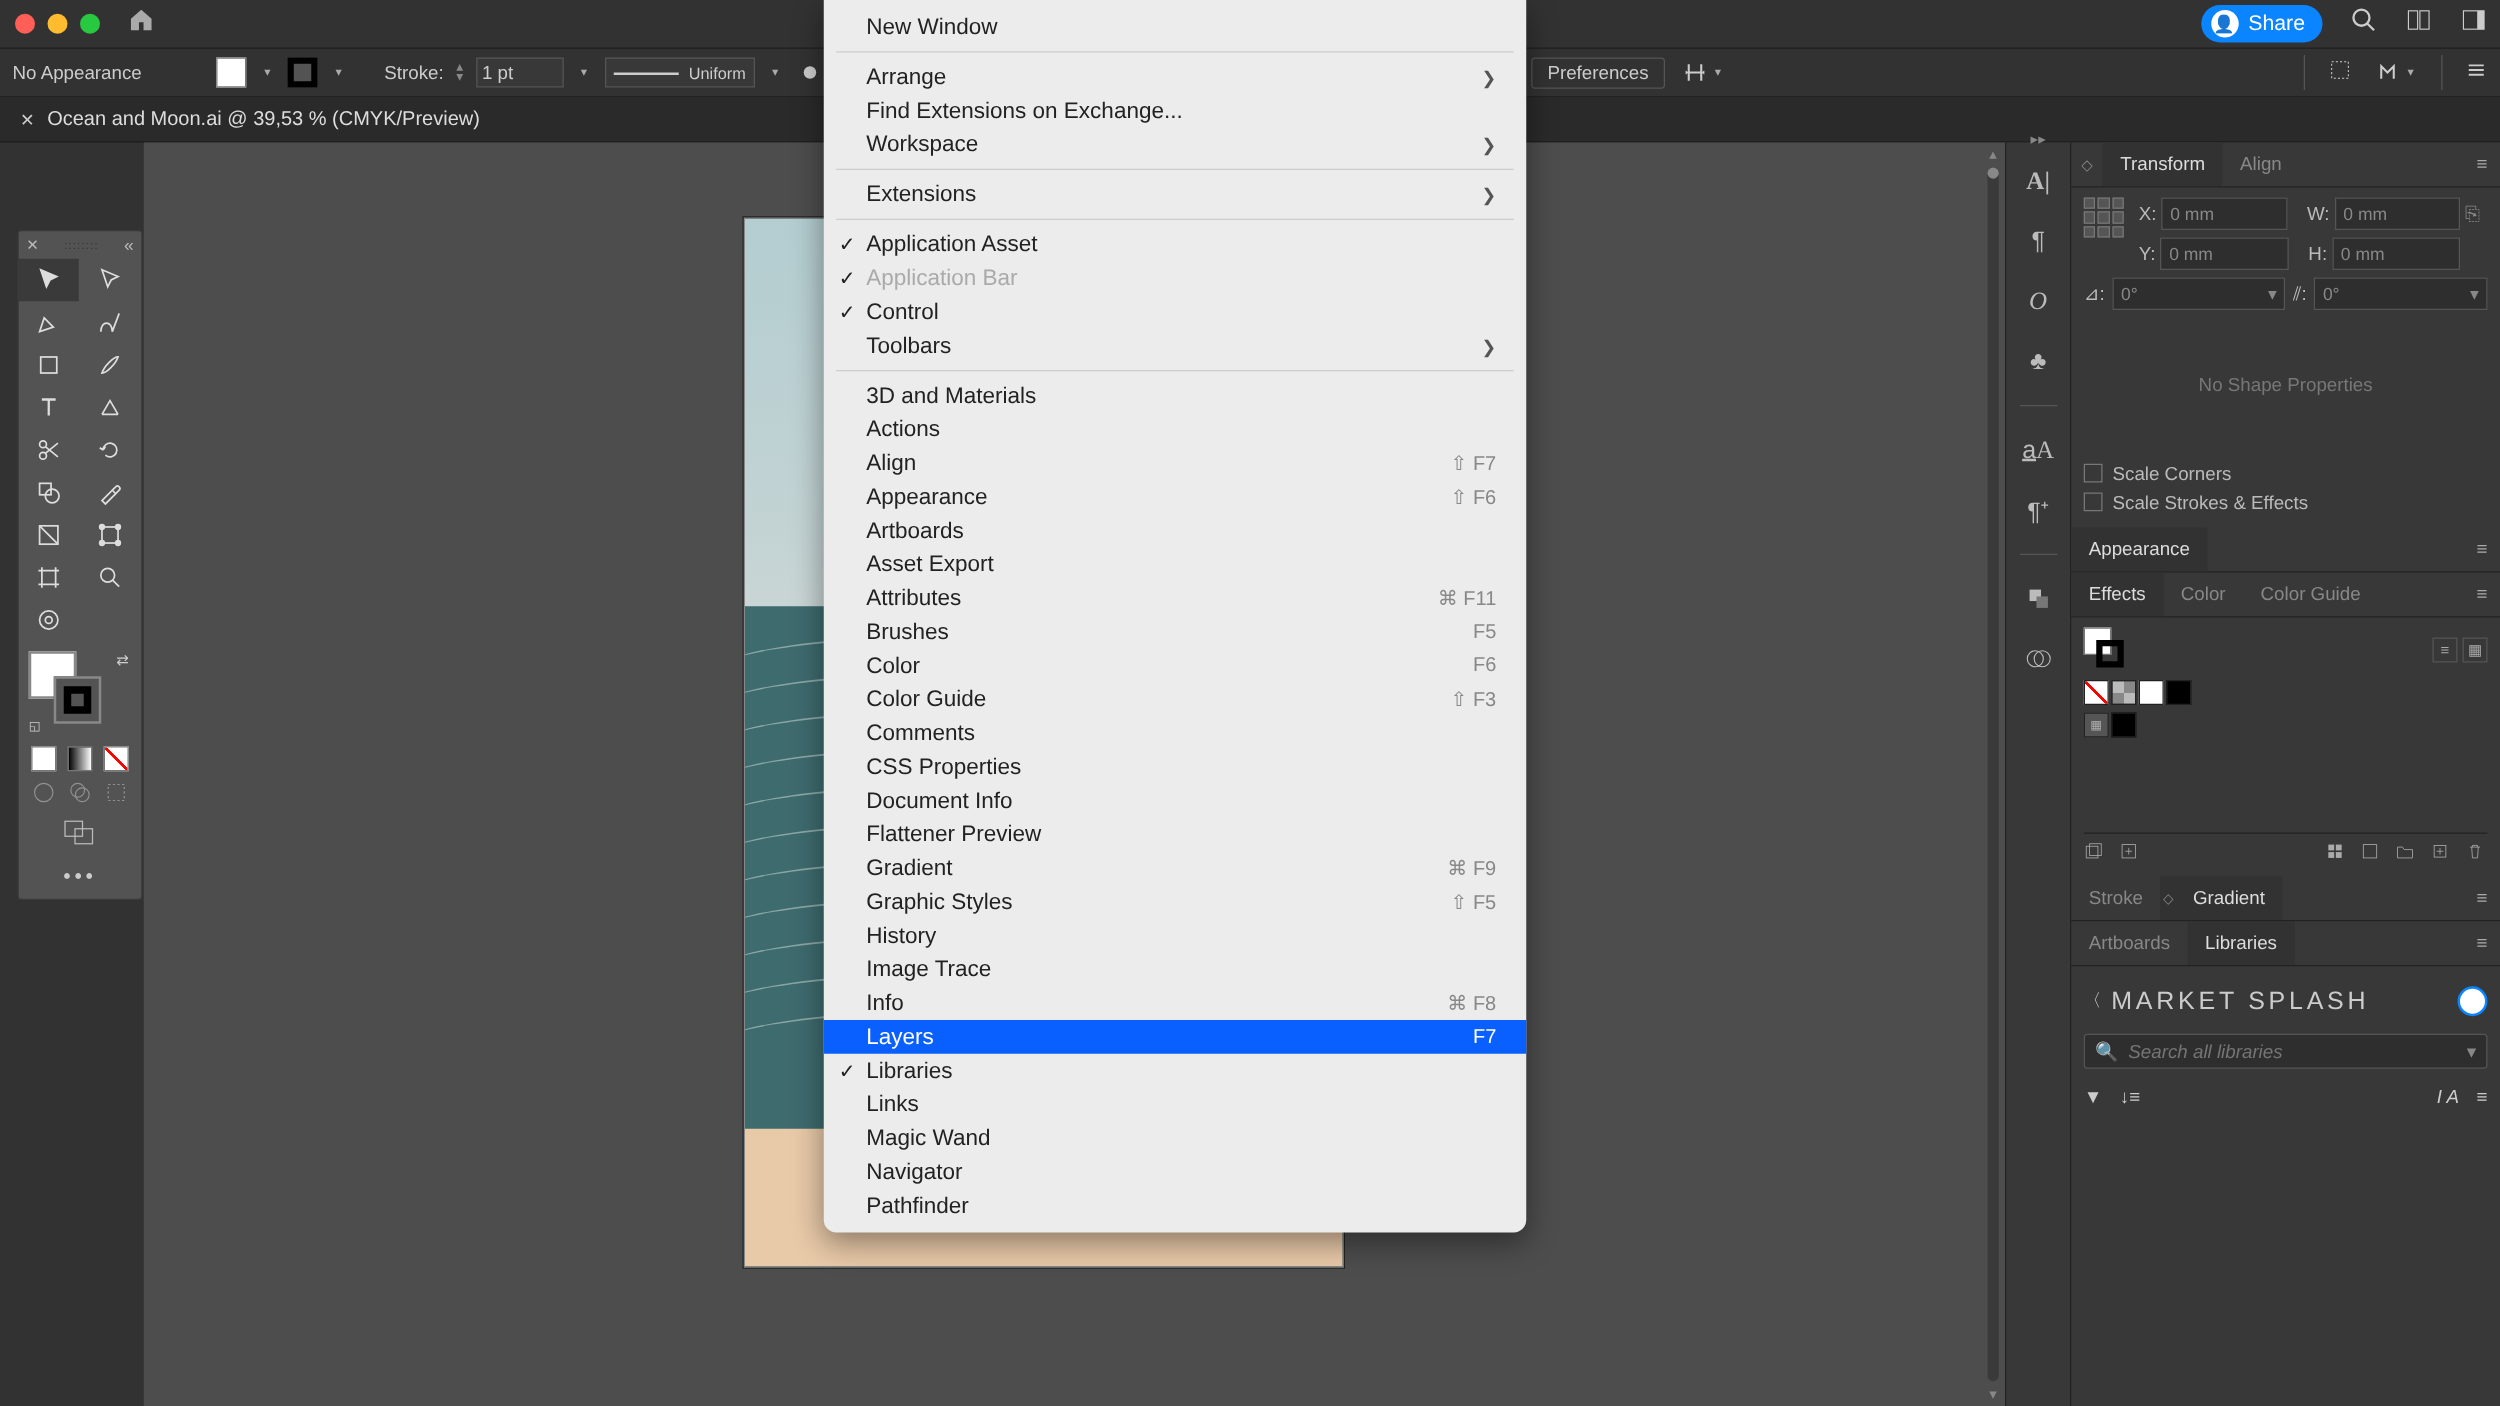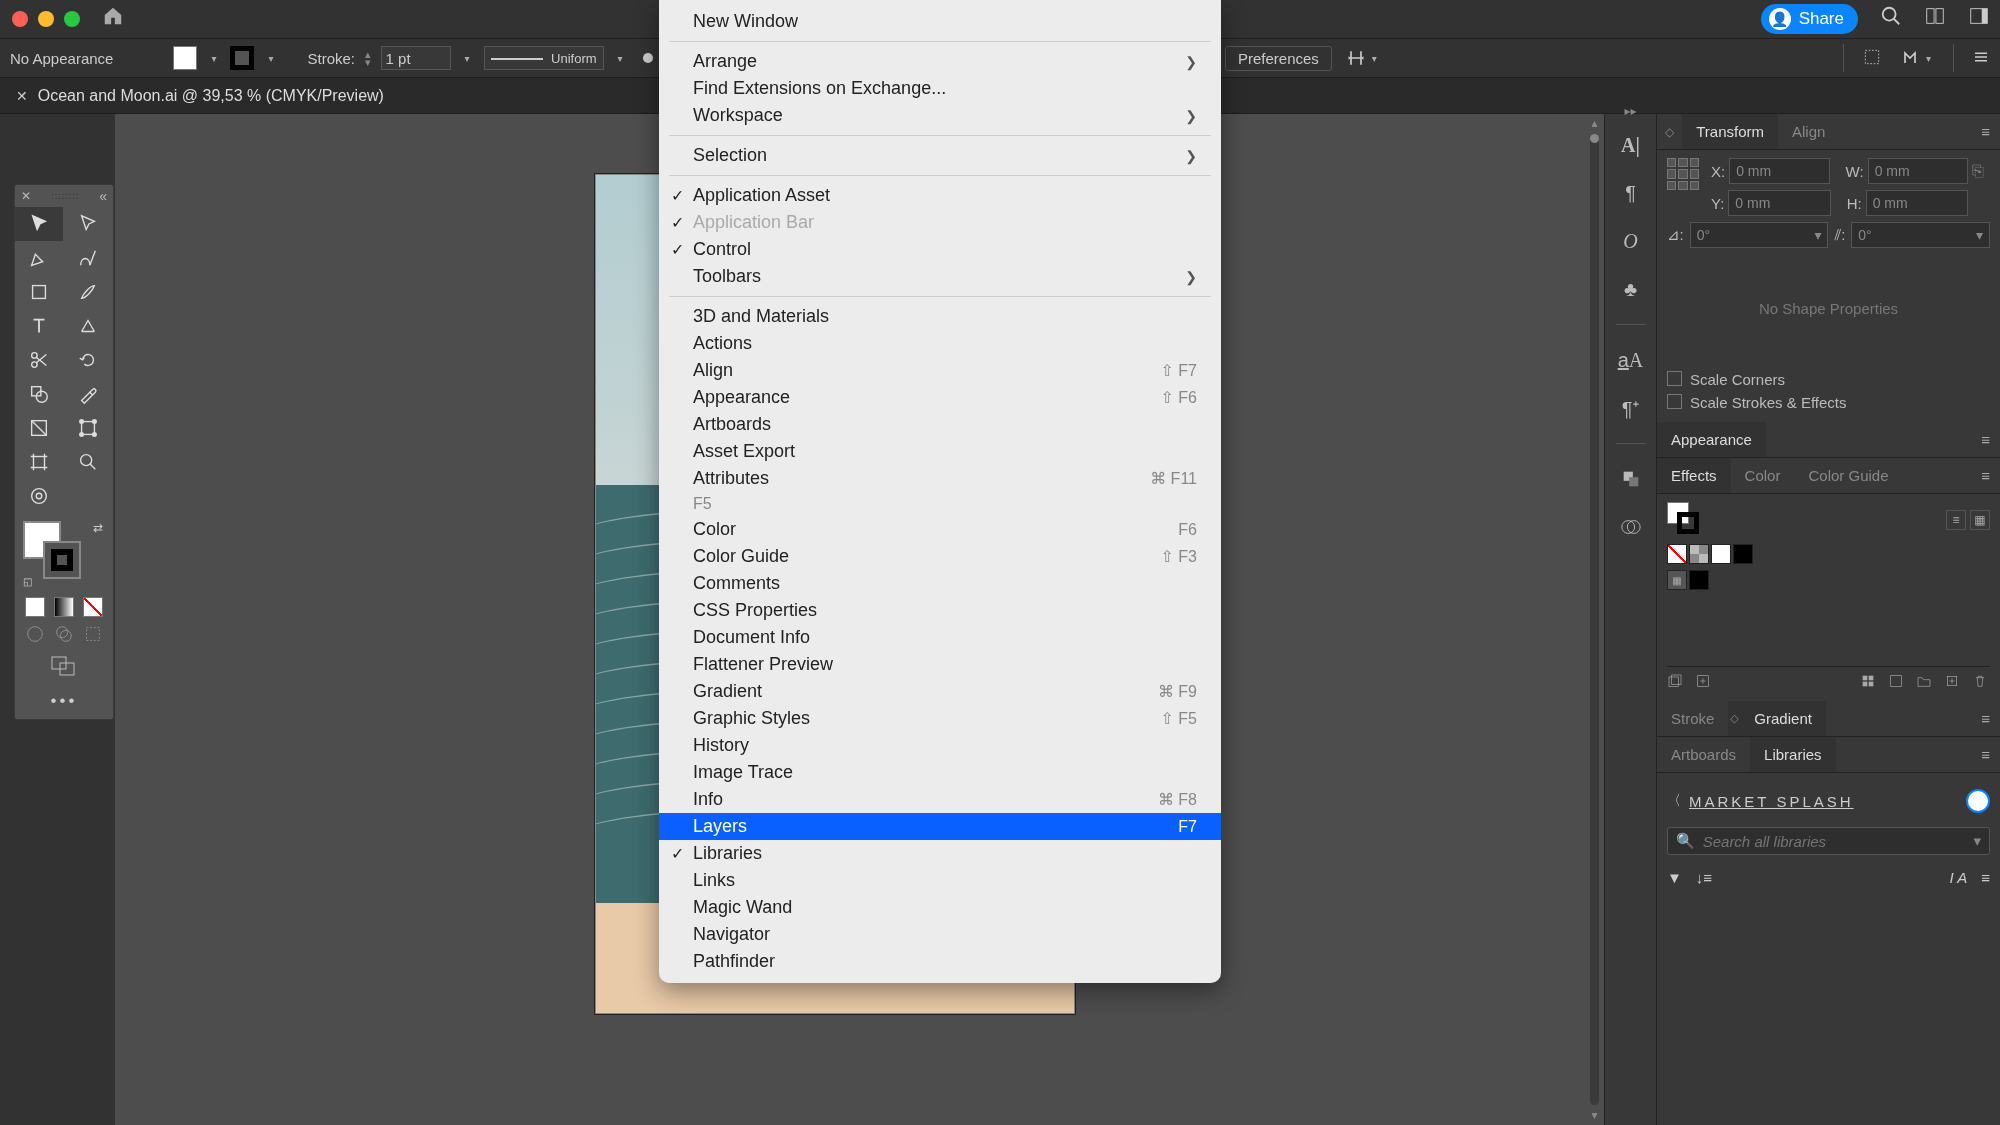--- a/index.html
+++ b/index.html
@@ -114,21 +114,21 @@
 .swatch-toolbar .sicon { width: 18px; height: 18px; color: #aaa; }
 .swatch-toolbar .spacer { flex: 1; }
 .mini-fillstroke { position: relative; width: 36px; height: 36px; }
 .mini-fillstroke .mf { position: absolute; left: 0; top: 0; width: 22px; height: 22px; background: #fff; border: 1px solid #777; }
 .mini-fillstroke .ms { position: absolute; left: 10px; top: 10px; width: 22px; height: 22px; border: 5px solid #000; }
 .view-toggles { margin-left: auto; display: flex; gap: 4px; }
 .view-toggles .vt { width: 20px; height: 20px; border: 1px solid #555; color: #aaa; display: flex; align-items: center; justify-content: center; font-size: 12px; }
 
 .lib-row { display: flex; align-items: center; padding: 8px 0; gap: 8px; }
 .lib-row .back { font-size: 14px; color: #ccc; }
-.lib-row .name { letter-spacing: 3px; font-size: 15px; color: #ccc; text-decoration: underline; }
+.lib-row .name { letter-spacing: 3px; font-size: 20px; color: #ccc; }
 .lib-row .avatar2 { margin-left: auto; width: 24px; height: 24px; border-radius: 50%; background: #fff; border: 2px solid #0a84ff; }
 .search-row { display: flex; align-items: center; background: #2e2e2e; border: 1px solid #555; border-radius: 3px; padding: 4px 8px; gap: 8px; margin: 6px 0; }
 .search-row input { flex: 1; background: transparent; border: none; color: #aaa; font-size: 15px; font-style: italic; outline: none; }
 .lib-tools { display: flex; align-items: center; gap: 14px; padding: 8px 0; }
 .lib-tools .spacer { flex: 1; }
 
 </style>
 </head>
 <body>
 
@@ -616,21 +616,21 @@
     </div>
     <div class="item">
       <span class="label">Find Extensions on Exchange...</span>
     </div>
     <div class="item">
       <span class="label">Workspace</span>
       <span class="sub-arrow">❯</span>
     </div>
     <div class="sep"></div>
     <div class="item">
-      <span class="label">Selection</span>
+      <span class="label">Extensions</span>
       <span class="sub-arrow">❯</span>
     </div>
     <div class="sep"></div>
     <div class="item checked">
       <span class="label">Application Asset</span>
     </div>
     <div class="item checked disabled">
       <span class="label">Application Bar</span>
     </div>
     <div class="item checked">
@@ -659,20 +659,21 @@
       <span class="label">Artboards</span>
     </div>
     <div class="item">
       <span class="label">Asset Export</span>
     </div>
     <div class="item">
       <span class="label">Attributes</span>
       <span class="shortcut">⌘ F11</span>
     </div>
     <div class="item">
+      <span class="label">Brushes</span>
       <span class="shortcut">F5</span>
     </div>
     <div class="item">
       <span class="label">Color</span>
       <span class="shortcut">F6</span>
     </div>
     <div class="item">
       <span class="label">Color Guide</span>
       <span class="shortcut">⇧ F3</span>
     </div>

